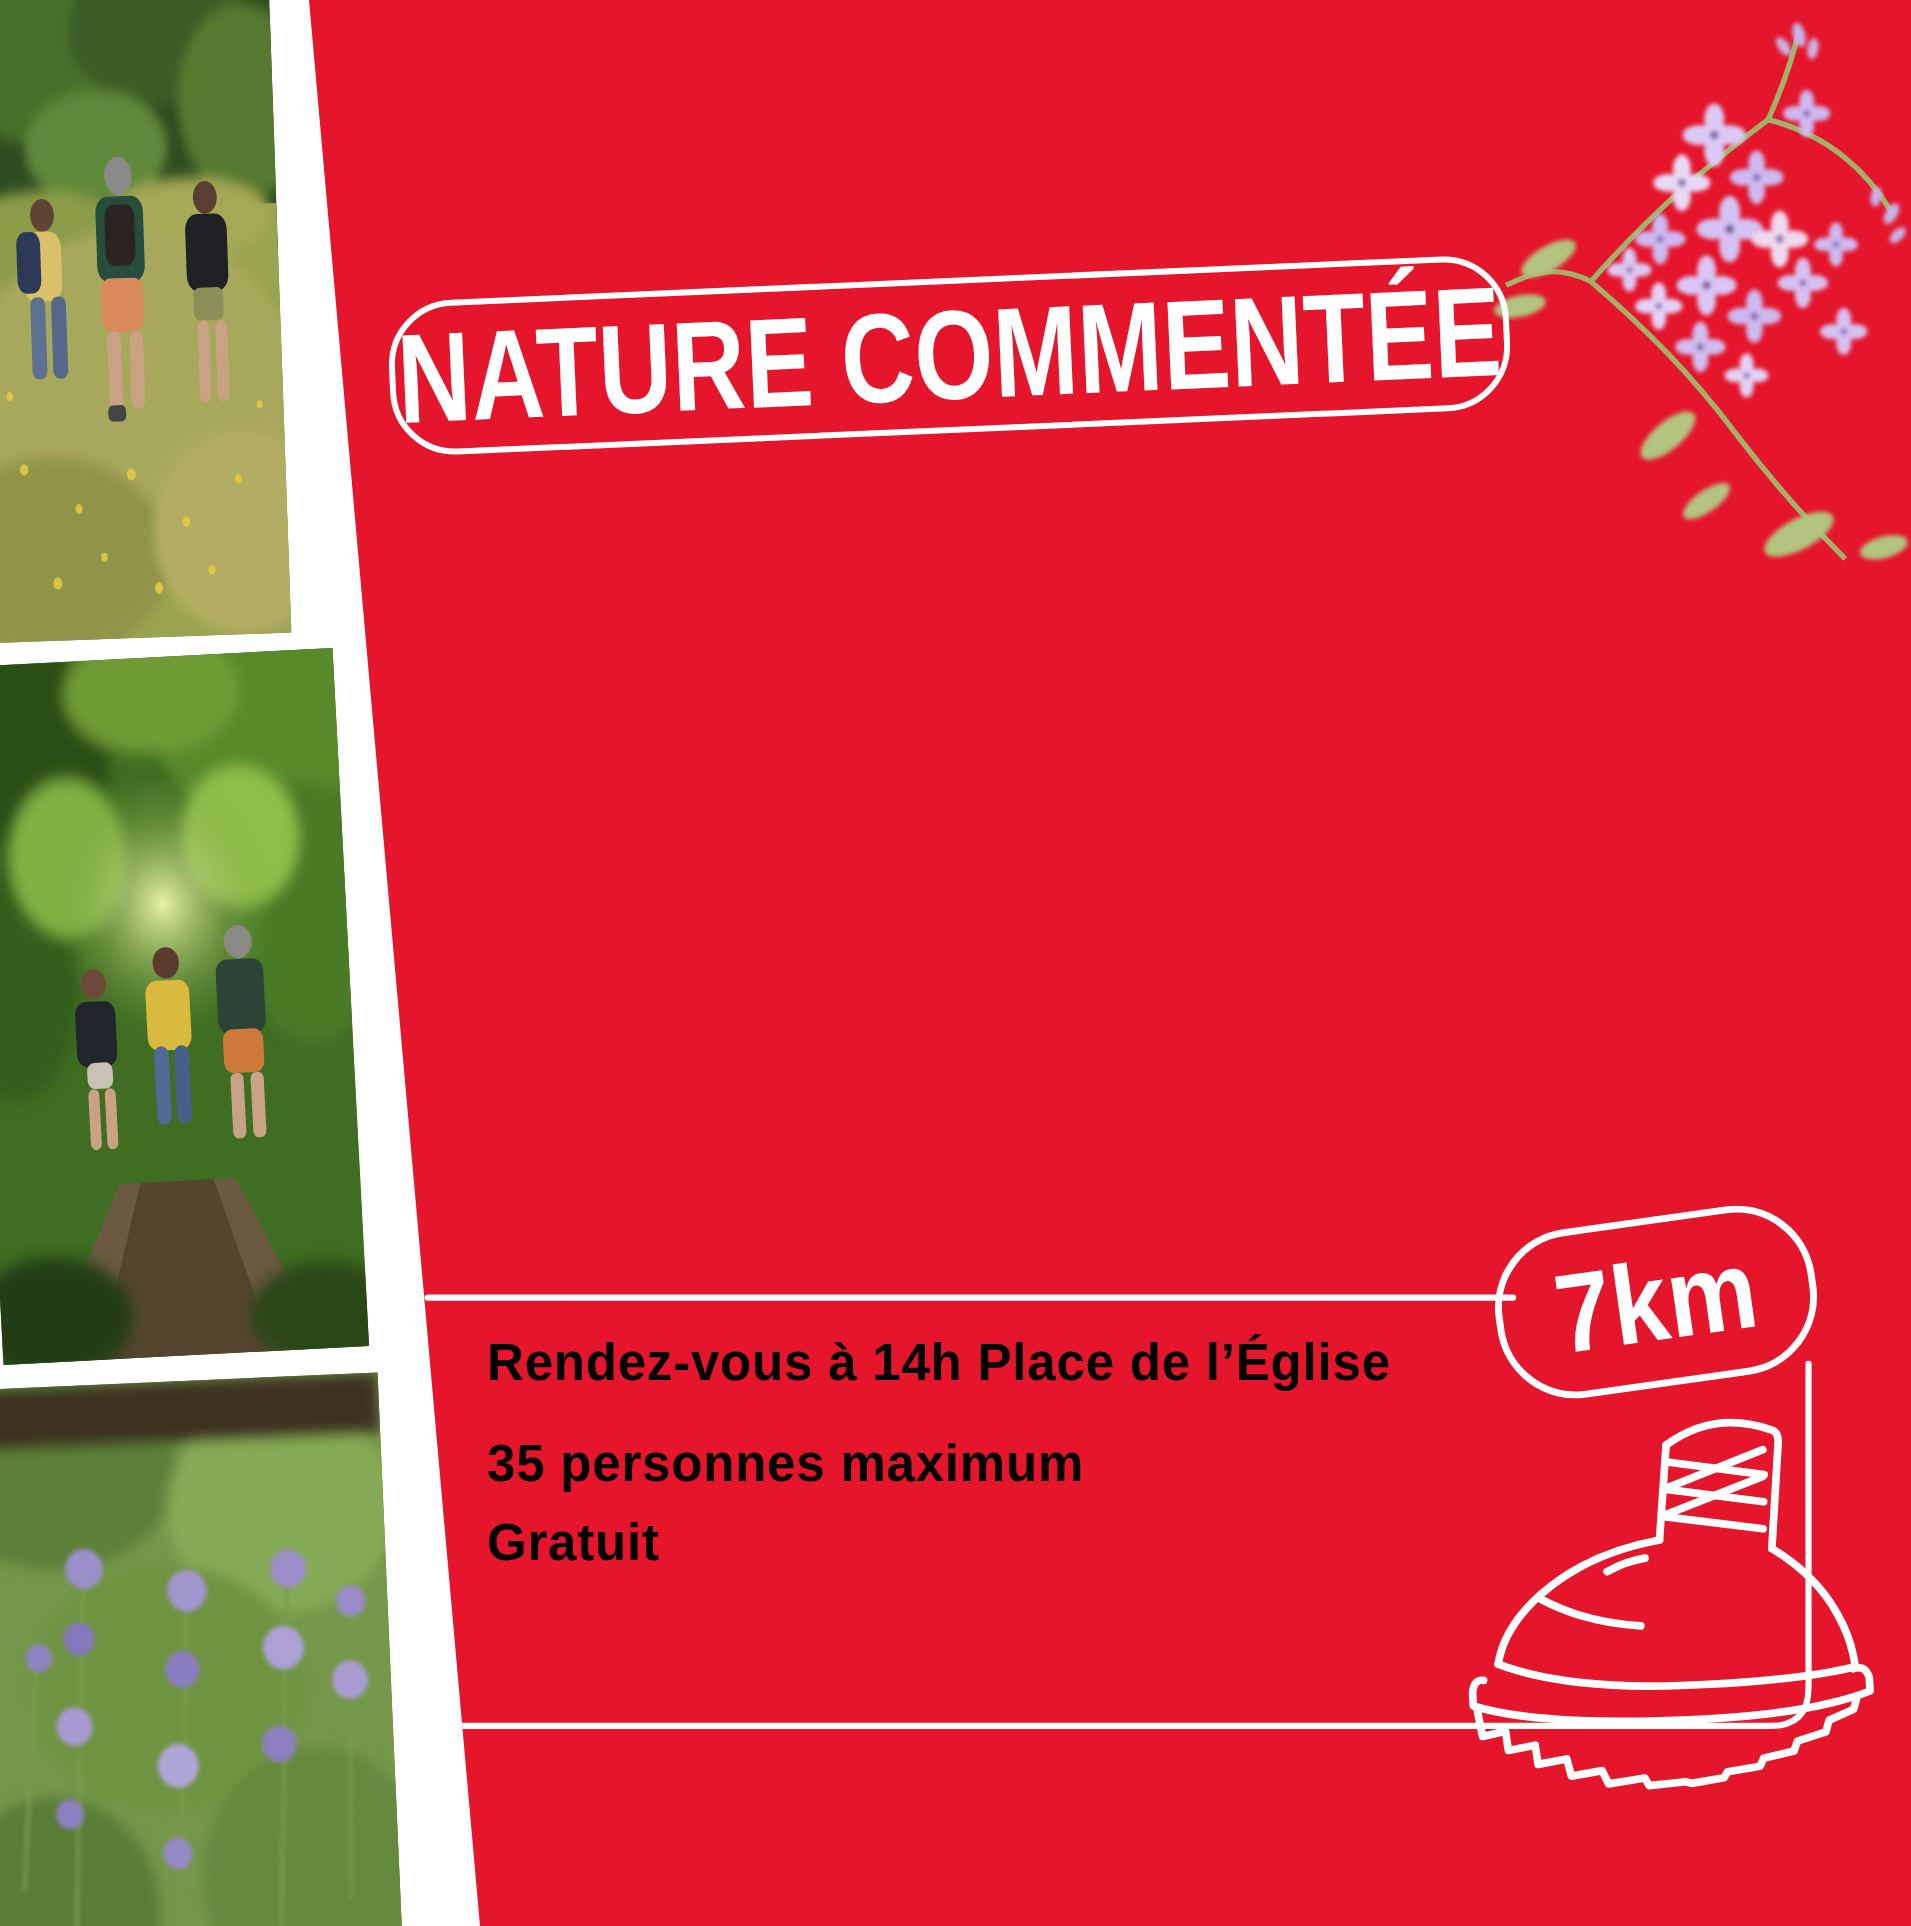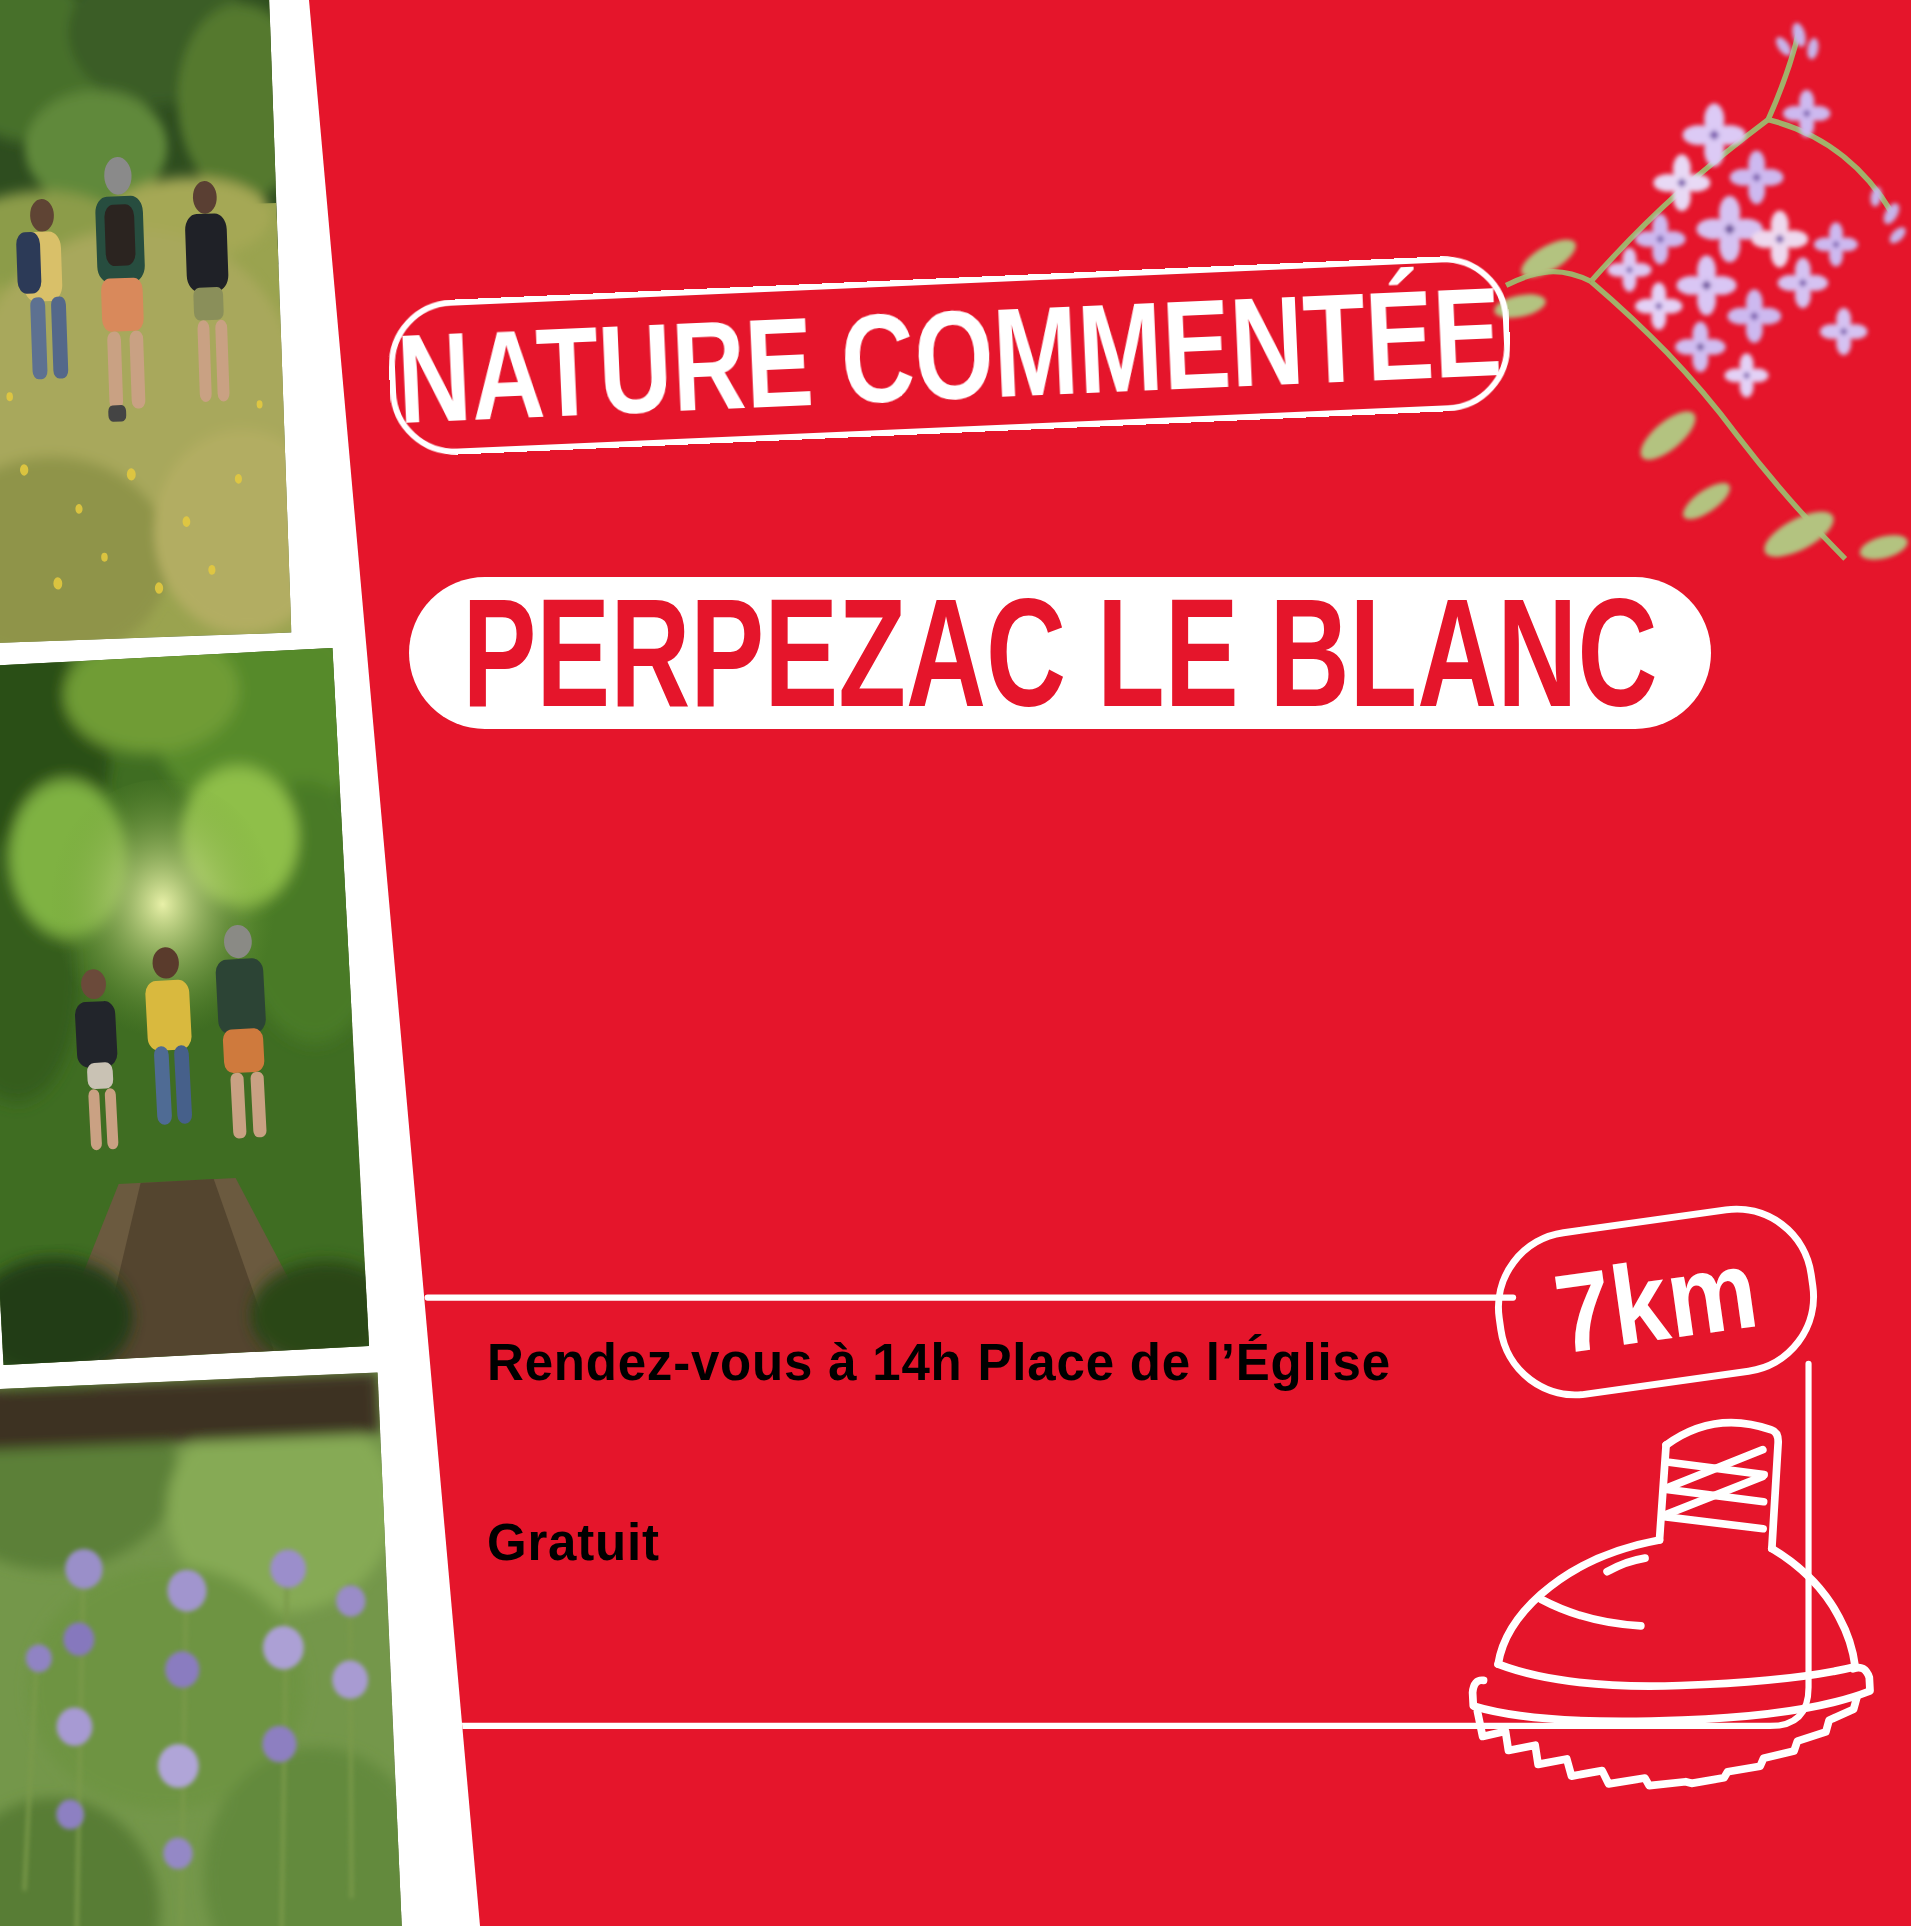--- a/index.html
+++ b/index.html
@@ -385,23 +385,20 @@
             </g>
             <rect x="-5" y="-5" width="10" height="10" fill="#7b5fae" transform="rotate(45)"></rect>
           </g>
       </g>
     </svg>
 
     <div class="outline-box" id="title-sub">
       <span>NATURE COMMENTÉE</span>
     </div>
 
-    <div class="pill" id="location-pill">
-      <span>PERPEZAC LE BLANC</span>
-    </div>
 
     <svg id="divider-lines" class="deco" viewBox="0 0 4961 7016">
       <g stroke="#ffffff" stroke-width="16" fill="none" stroke-linecap="round">
         <path d="M1110,3368 H3928"></path>
         <path d="M4695,3540 V4380 Q4695,4480 4595,4480 H1138"></path>
       </g>
     </svg>
 
     <div class="outline-box" id="distance-badge">
       <span>7km</span>
@@ -420,17 +417,18 @@
         <path d="M402,165 Q448,196 468,240 Q480,265 482,292"></path>
         <path d="M160,205 Q205,232 262,238"></path>
         <path d="M112,270 Q180,300 300,302 Q420,304 482,292"></path>
         <path d="M96,286 Q86,284 84,298 L84,312 Q150,336 300,338 Q430,340 496,318 L496,304 Q492,290 480,294"></path>
         <path d="M88,318 L92,344 L116,340 L118,360 L146,356 L148,376 L178,372 L182,390 L214,386 L220,400 L258,396 L262,404 L300,402 L306,404 L340,400 L344,394 L378,390 L382,382 L414,376 L418,366 L448,358 L452,346 L478,336 L482,324"></path>
         <path d="M230,180 Q250,170 270,168"></path>
       </g>
     </svg>
 
     <span class="info-line" id="info-line-1">Rendez-vous à 14h Place de l’Église</span>
+    <span class="info-line" id="info-line-2">35 personnes maximum</span>
     <span class="info-line" id="info-line-3">Gratuit</span>
 
   </div>
 </div>
 
 
 </body></html>

